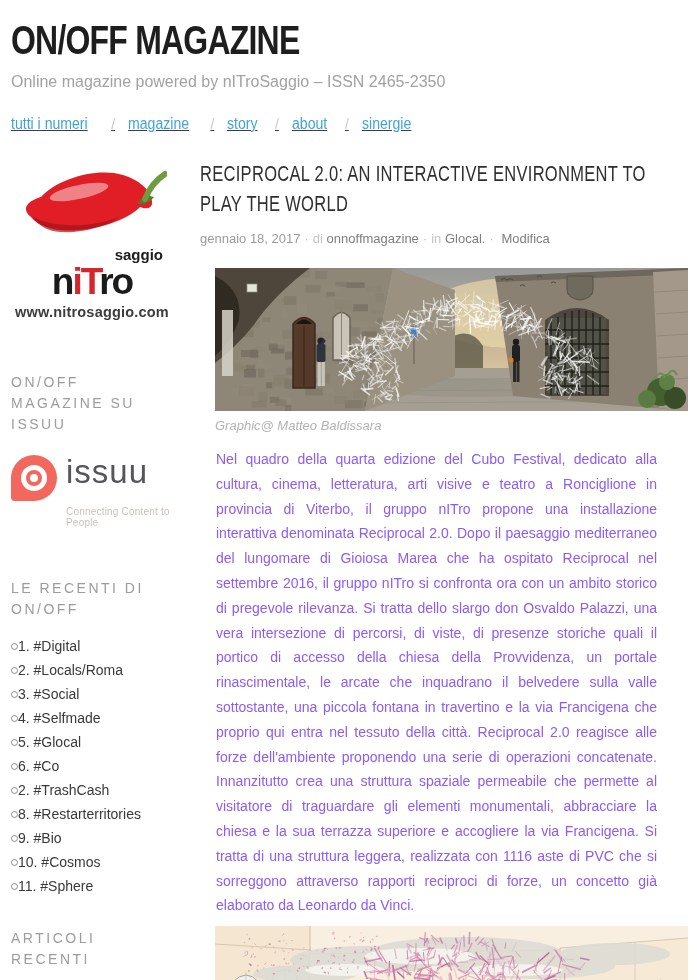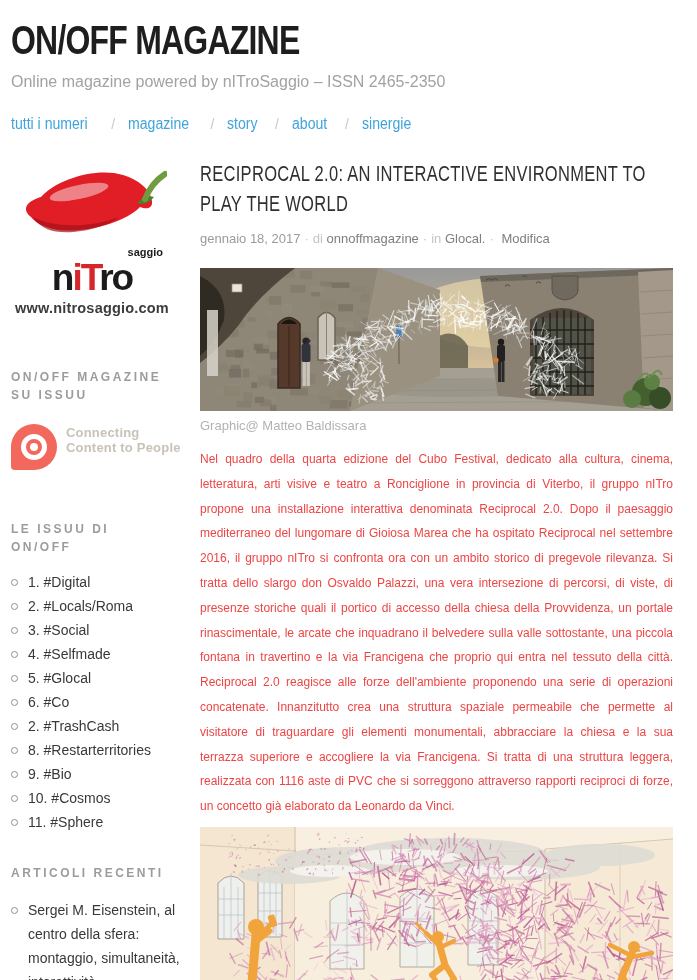--- a/index.html
+++ b/index.html
@@ -3,67 +3,67 @@
 <meta charset="utf-8">
 <style>
   html,body{margin:0;padding:0;background:#fff;}
   .page{position:relative;width:697px;height:980px;overflow:hidden;background:#fff;
         padding:18px 14px 0 11px;box-sizing:border-box;
         font-family:"Liberation Sans","DejaVu Sans",sans-serif;color:#3f3f3f;}
   
   .site-title{font-size:40px;font-weight:bold;letter-spacing:-1px;color:#1e1e1e;margin:0;
               transform:scaleX(.8);transform-origin:0 50%;white-space:nowrap;cursor:pointer;}
   .site-tagline{font-size:16px;color:#a2a2a2;margin:10px 0 0;}
-  .main-nav{margin-top:24px;display:flex;align-items:center;gap:13px;font-size:16px;}
+  .main-nav{margin-top:24px;display:flex;align-items:center;gap:13px;font-size:16px;text-decoration:underline;}
   .main-nav a{color:#3fa3db;text-decoration:none;display:inline-block;transform:scaleX(.88);
               transform-origin:0 50%;cursor:pointer;}
   .slash{color:#c9c9c9;font-size:14px;}
   
   .content{display:flex;gap:14px;margin-top:26px;}
   .sidebar{width:175px;flex:none;}
   .article{width:473px;flex:none;}
   
   .nitro-logo{width:162px;text-align:center;cursor:pointer;}
-  .saggio{display:block;text-align:right;font-weight:bold;font-size:11px;color:#1b1b1b;
+  .saggio{display:block;text-align:right;font-weight:bold;font-size:15px;color:#1b1b1b;
           margin:0 10px 0 0;line-height:1;}
   .nitro-text{font-weight:bold;font-size:37px;letter-spacing:-2px;color:#1b1b1b;line-height:1;margin-top:1px;}
   .nitro-text .r{color:#d5262b;}
   .logo-url{font-size:14.5px;font-weight:bold;color:#3c3c3c;margin-top:4px;letter-spacing:.2px;}
-  .side-h{font-size:12px;font-weight:bold;letter-spacing:2.5px;color:#9c9c9c;margin:0;
+  .side-h{font-size:14px;font-weight:normal;letter-spacing:2.5px;color:#9c9c9c;margin:0;
           line-height:1.5;width:160px;}
   .h-issuu{margin-top:52px;}
   .h-uscite{margin-top:50px;}
   .h-recenti{margin-top:34px;}
   .issuu{display:flex;align-items:flex-start;gap:9px;margin-top:20px;cursor:pointer;}
   .issuu-icon{width:46px;height:46px;background:#f2685c;border-radius:50% 50% 50% 8%;
               position:relative;flex:none;}
   .issuu-ring{position:absolute;left:10px;top:10px;width:16px;height:16px;border:5px solid #fff;
               border-radius:50%;}
   .issuu-dot{position:absolute;left:19px;top:19px;width:8px;height:8px;background:#fff;border-radius:50%;}
   .issuu-word{font-size:33px;color:#55565a;letter-spacing:1px;line-height:1.05;}
-  .issuu-tag{font-size:13px;font-weight:bold;color:#c9c2b8;margin-top:1px;letter-spacing:.2px;}
+  .issuu-tag{font-size:10px;font-weight:normal;color:#c9c2b8;margin-top:16px;letter-spacing:.2px;}
   .side-list{list-style:none;margin:18px 0 0;padding:0;font-size:14px;color:#393939;}
-  .side-list li{display:flex;align-items:baseline;gap:10px;margin-bottom:8px;}
+  .side-list li{display:flex;align-items:baseline;margin-bottom:8px;}
   .dot{width:5px;height:5px;border:1px solid #8f8f8f;border-radius:50%;flex:none;position:relative;top:-1px;}
   .side-list a{color:#393939;text-decoration:none;cursor:pointer;}
   .recent-list{margin-top:16px;}
   .recent-list li{margin-bottom:6px;}
   .recent-list a{line-height:24px;display:block;}
   
   .article-title{font-size:22px;line-height:30px;font-weight:normal;letter-spacing:.4px;color:#2f2f2f;
                  margin:0;width:631px;transform:scaleX(.75);transform-origin:0 0;}
   .meta{margin-top:12px;font-size:13px;color:#9b9b9b;}
   .meta .lt{color:#c4c4c4;}
   .meta .sep{color:#c4c4c4;margin:0 4px;}
   .meta a{color:#7e7e7e;text-decoration:none;cursor:pointer;}
-  figure{margin:22px 0 0;}
+  figure{margin:22px 15px 0;font-style:italic;}
   figure.f2{margin-top:8px;}
   figcaption{margin-top:7px;font-size:13px;color:#b2b2b2;}
   .fig{display:block;background:#eee;}
-  .body-text{margin:14px 0 0;font-size:12px;line-height:24.8px;text-align:justify;color:#ef4444;}
+  .body-text{margin:14px 16px 0;font-size:14px;line-height:24.8px;text-align:justify;color:#8b5cf6;}
 </style>
 </head>
 <body>
 
 <div class="page">
 
   <header>
     <h1 class="site-title">ON/OFF MAGAZINE</h1>
     <p class="site-tagline">Online magazine powered by nITroSaggio – ISSN 2465-2350</p>
     <nav class="main-nav">
@@ -96,25 +96,26 @@
         <div class="logo-url">www.nitrosaggio.com</div>
       </div>
 
       <h3 class="side-h h-issuu">ON/OFF MAGAZINE SU ISSUU</h3>
       <div class="issuu">
         <div class="issuu-icon">
           <div class="issuu-ring"></div>
             <div class="issuu-dot"></div>
         </div>
         <div>
+          <div class="issuu-word">issuu</div>
           <div class="issuu-tag">Connecting Content to People</div>
         </div>
       </div>
 
-      <h3 class="side-h h-uscite">LE ISSUU DI ON/OFF</h3>
+      <h3 class="side-h h-uscite">LE RECENTI DI ON/OFF</h3>
       <ul class="side-list">
         <li>
             <span class="dot"></span>
             <a>1. #Digital</a>
           </li>
         <li>
             <span class="dot"></span>
             <a>2. #Locals/Roma</a>
           </li>
         <li>

